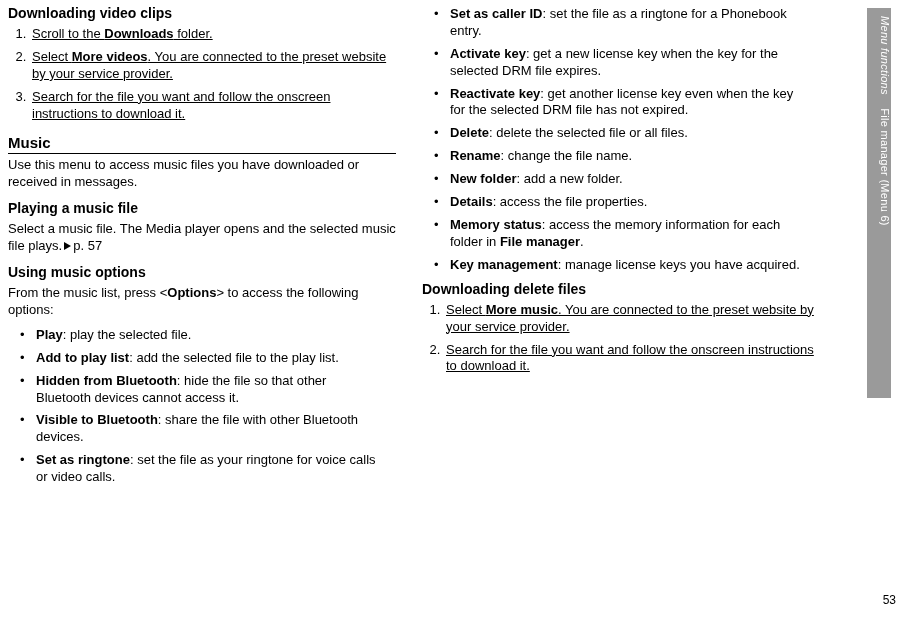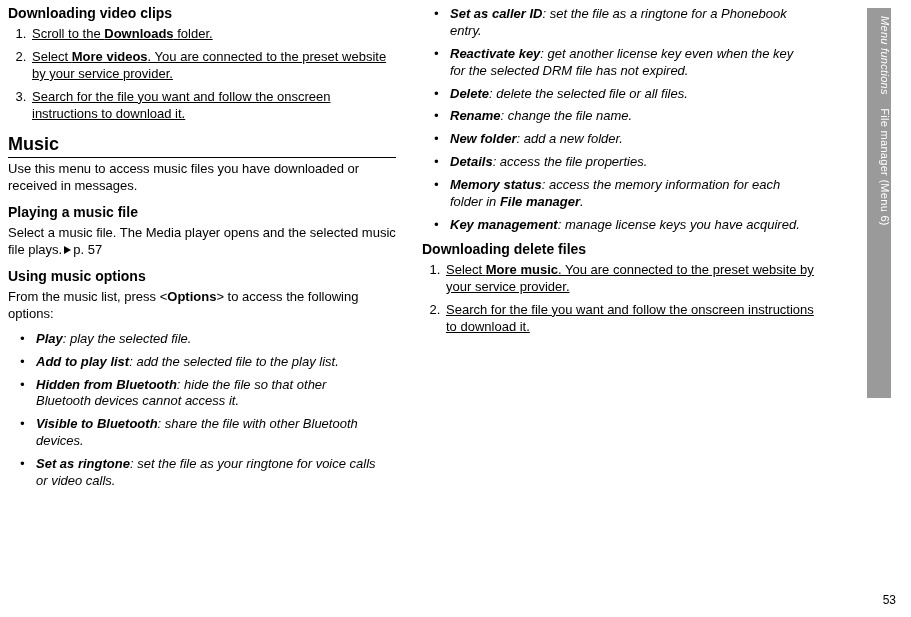--- a/index.html
+++ b/index.html
@@ -32,40 +32,39 @@
     width: 420px;
     padding-left: 8px;
   }
   .h-sub {
     font-weight: bold;
     font-size: 14px;
     margin: 0 0 4px 0;
   }
   .h-section {
     font-weight: bold;
-    font-size: 18px;
+    font-size: 15px;
     margin: 10px 0 2px 0;
     border-bottom: 1px solid #000;
     padding-bottom: 1px;
   }
   p { margin: 3px 0 8px 0; }
   ol.steps {
     margin: 2px 0 8px 0;
     padding-left: 22px;
   }
   ol.steps li {
     margin-bottom: 6px;
     padding-left: 2px;
     text-decoration: underline;
   }
   ul.opts {
     list-style: none;
     margin: 2px 12px 6px 0;
     padding-left: 0;
-    font-style: italic;
   }
   ul.opts li {
     margin-bottom: 6px;
     padding-left: 28px;
     text-indent: -16px;
   }
   ul.opts li::before {
     content: "•";
     display: inline-block;
     width: 16px;
@@ -134,20 +133,21 @@
       <li><span class="b">Add to play list</span><span>: add the selected file to the play list.</span></li>
       <li><span class="b">Hidden from Bluetooth</span><span>: hide the file so that other Bluetooth devices cannot access it.</span></li>
       <li><span class="b">Visible to Bluetooth</span><span>: share the file with other Bluetooth devices.</span></li>
       <li><span class="b">Set as ringtone</span><span>: set the file as your ringtone for voice calls or video calls.</span></li>
     </ul>
   </div>
 
   <div class="col col2">
     <ul class="opts">
       <li><span class="b">Set as caller ID</span><span>: set the file as a ringtone for a Phonebook entry.</span></li>
+      <li><span class="b">Activate key</span><span>: get a new license key when the key for the selected DRM file expires.</span></li>
       <li><span class="b">Reactivate key</span><span>: get another license key even when the key for the selected DRM file has not expired.</span></li>
       <li><span class="b">Delete</span><span>: delete the selected file or all files.</span></li>
       <li><span class="b">Rename</span><span>: change the file name.</span></li>
       <li><span class="b">New folder</span><span>: add a new folder.</span></li>
       <li><span class="b">Details</span><span>: access the file properties.</span></li>
       <li><span class="b">Memory status</span><span>: access the memory information for each folder in </span><span class="b">File manager</span><span>.</span></li>
       <li><span class="b">Key management</span><span>: manage license keys you have acquired.</span></li>
     </ul>
 
     <div class="h-sub">Downloading delete files</div>

